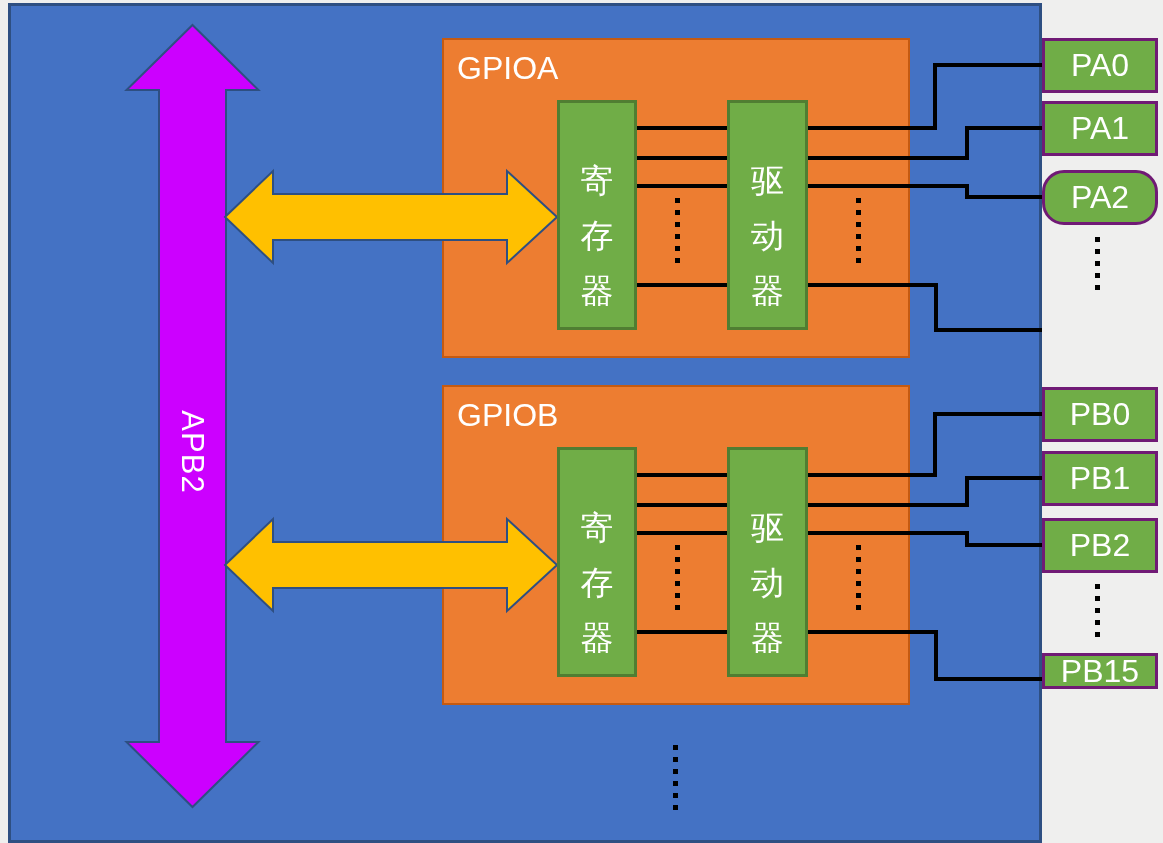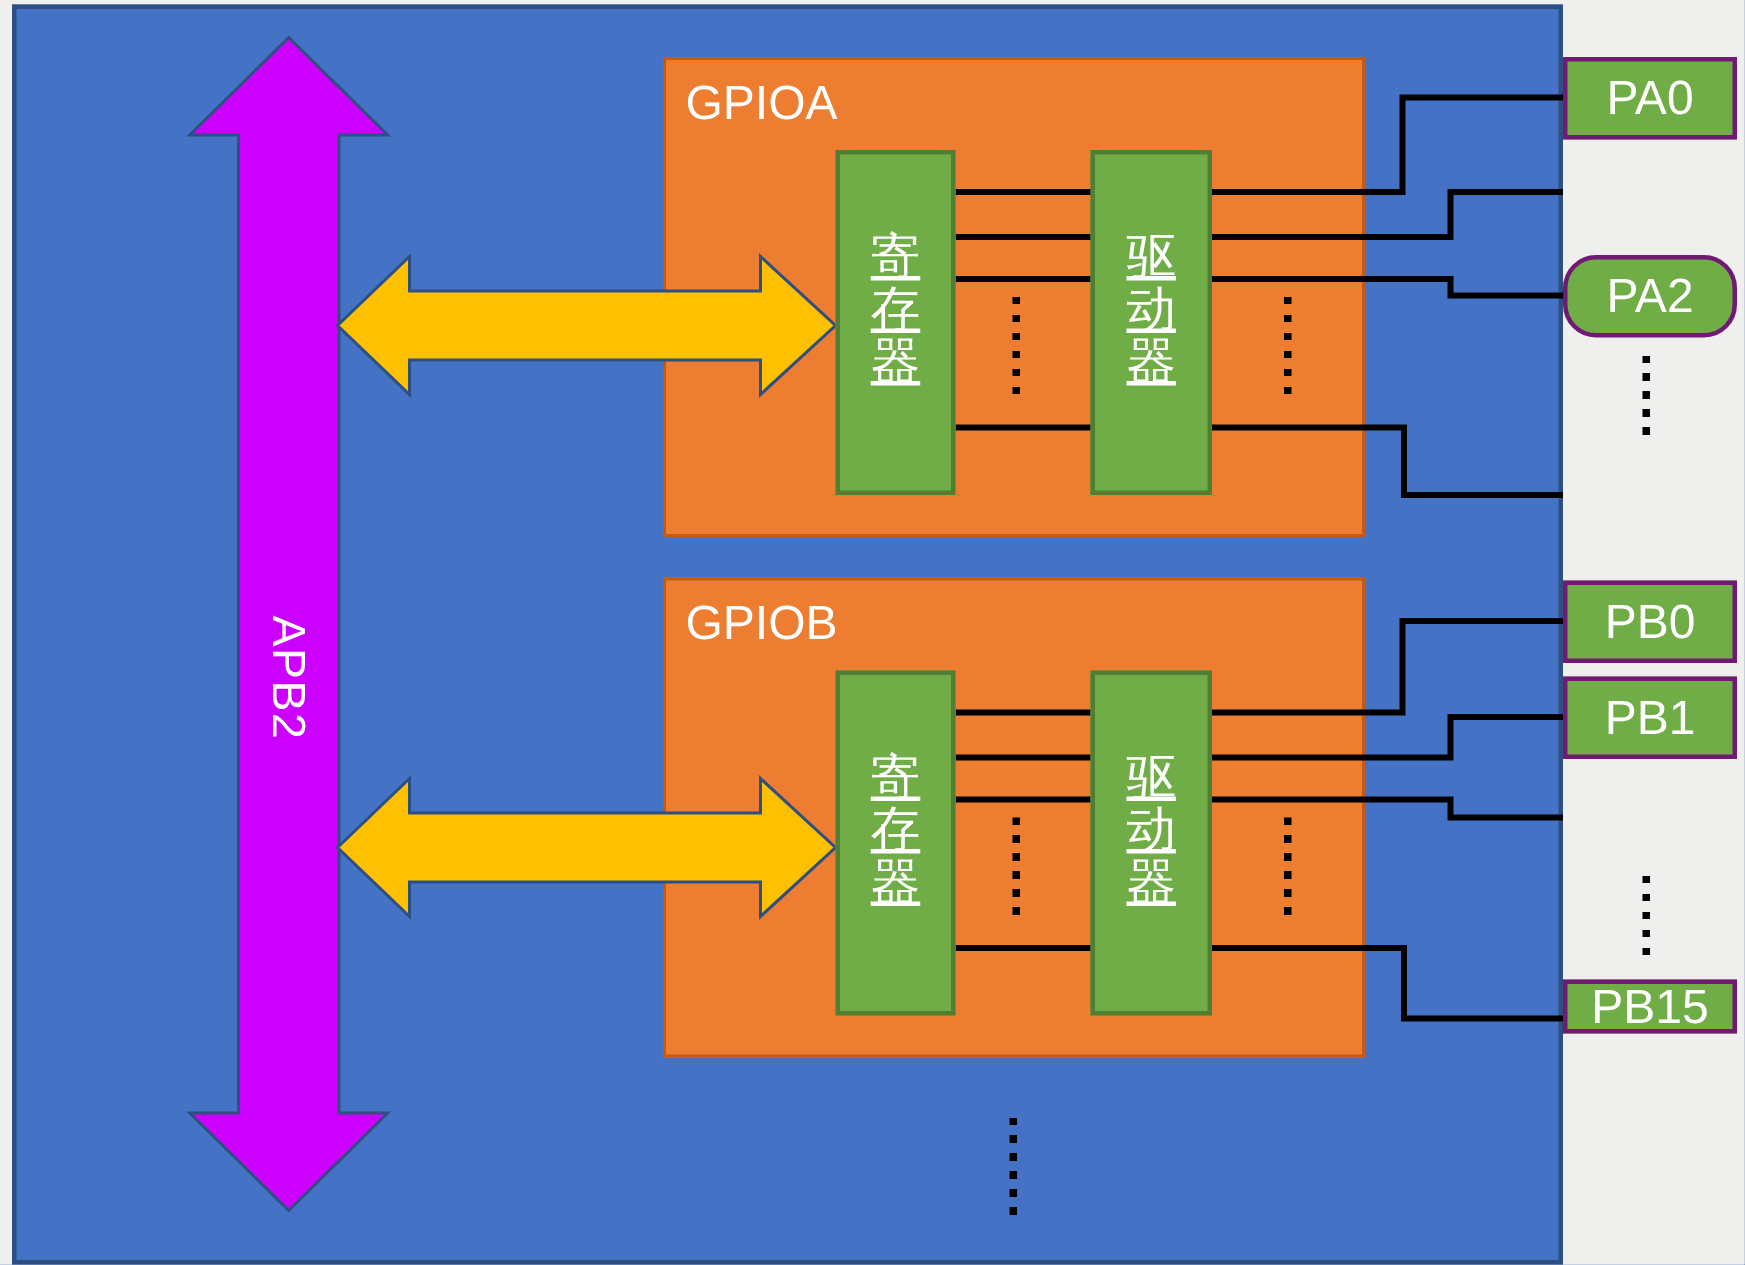--- a/index.html
+++ b/index.html
@@ -35,21 +35,21 @@
     position:absolute;width:80px;height:230px;
     background:#70ad47;border:3px solid #507e32;box-sizing:border-box;
     z-index:3;
   }
   #register-a,#register-b{left:557px;}
   #driver-a,#driver-b{left:727px;width:81px;}
   #register-a,#driver-a{top:100px;}
   #register-b,#driver-b{top:447px;}
   .chip-label{
     position:absolute;left:0;top:50px;width:100%;
-    color:#ffffff;font-size:33px;line-height:35px;text-align:center;text-decoration:underline;
+    color:#ffffff;font-size:33px;line-height:55px;text-align:center;
   }
   .chip-label .vtext{
     display:block;width:35px;margin:0 auto;
     word-break:break-all;white-space:normal;
   }
 
   .pin{
     position:absolute;left:1042px;width:116px;height:55px;
     background:#70ad47;border:3px solid #701a75;box-sizing:border-box;
     color:#ffffff;font-size:32px;
@@ -126,23 +126,25 @@
       <span class="vtext">寄存器</span>
     </div>
   </div>
   <div class="chip" id="driver-b">
     <div class="chip-label">
       <span class="vtext">驱动器</span>
     </div>
   </div>
 
   <div class="pin" id="pin-pa0">PA0</div>
+  <div class="pin" id="pin-pa1">PA1</div>
   <div class="pin" id="pin-pa2">PA2</div>
   <div class="pin" id="pin-pb0">PB0</div>
   <div class="pin" id="pin-pb1">PB1</div>
+  <div class="pin" id="pin-pb2">PB2</div>
   <div class="pin" id="pin-pb15">PB15</div>
 
   <div class="bus-label">APB2</div>
 
   <div class="vdots" id="dots-a-mid"></div>
   <div class="vdots" id="dots-a-right"></div>
   <div class="vdots" id="dots-pa"></div>
   <div class="vdots" id="dots-b-mid"></div>
   <div class="vdots" id="dots-b-right"></div>
   <div class="vdots" id="dots-pb"></div>

